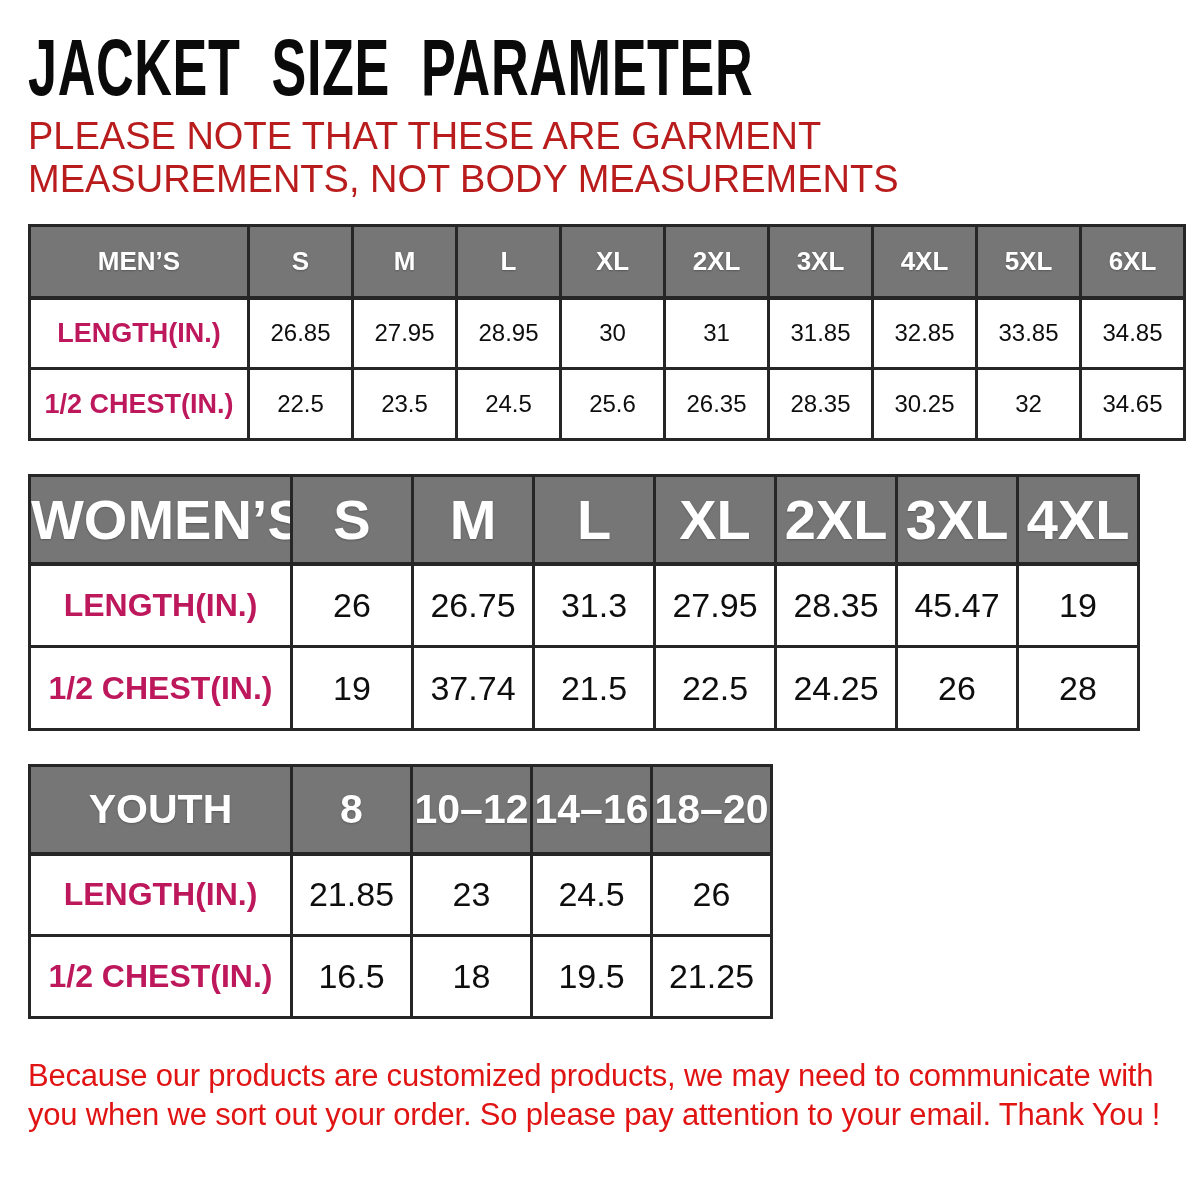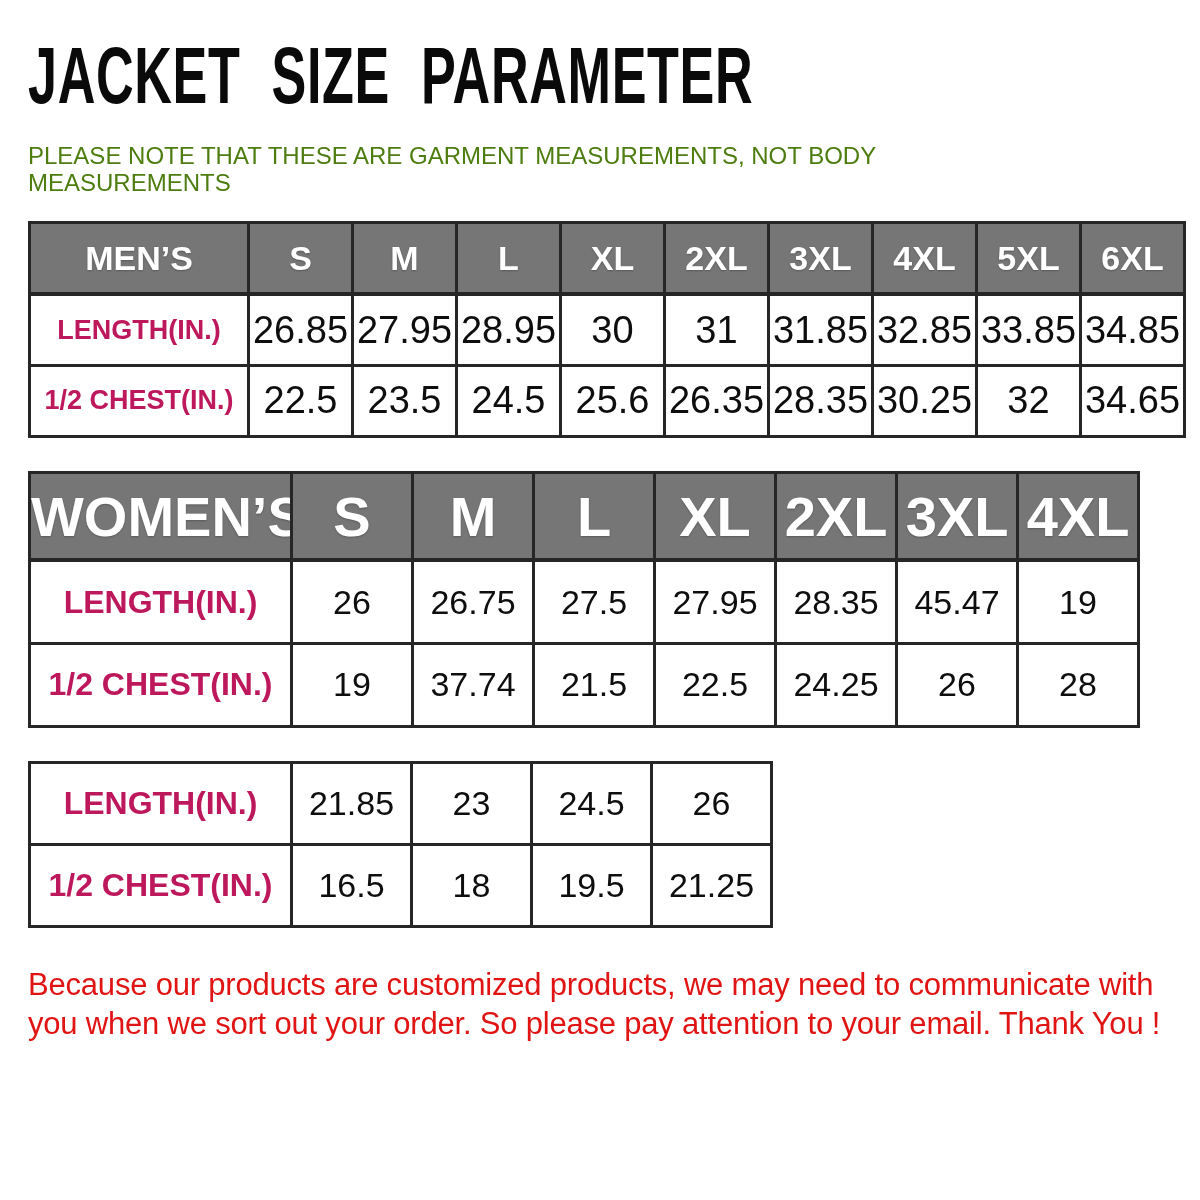--- a/index.html
+++ b/index.html
@@ -5,44 +5,44 @@
   * { margin: 0; padding: 0; box-sizing: border-box; }
   html, body { background: #ffffff; }
   body {
     width: 1200px;
     height: 1200px;
     font-family: "Liberation Sans", sans-serif;
     color: #111;
     overflow: hidden;
     position: relative;
   }
-  .page { padding: 34px 0 0 28px; }
+  .page { padding: 26px 0 0 28px; }
 
   
   .title {
     font-size: 79px;
     font-weight: 700;
     color: #0a0a0a;
     letter-spacing: 1px;
     word-spacing: 24px;
     transform: scaleX(0.66);
     transform-origin: left top;
     white-space: nowrap;
     line-height: 1.0;
     margin-top: 2px;
   }
 
   
   .note {
-    margin-top: 28px;
+    margin-top: 8px;
     max-width: 945px;
-    font-size: 24px;
+    font-size: 38px;
     line-height: 1.12;
     font-weight: 400;
-    color: #4d7c0f;
+    color: #b91c1c;
     letter-spacing: 0px;
   }
 
   
   table.size-table {
     border-collapse: collapse;
     table-layout: fixed;
     background: #fff;
   }
   table.size-table th, table.size-table td {
@@ -62,23 +62,23 @@
   }
   td.row-label { font-weight: 700; color: #be185d; }
   td.val { font-weight: 400; color: #0e0e0e; }
 
   
   .tbl-men { width: 1155px; margin-top: 24px; }
   .tbl-men col.c0 { width: 219px; }
   .tbl-men col.c  { width: 104px; }
   .tbl-men tr.hdr-row  { height: 72px; }
   .tbl-men tr.data-row { height: 71px; }
-  .tbl-men tr.hdr-row th { font-size: 34px; }
+  .tbl-men tr.hdr-row th { font-size: 26px; }
   .tbl-men td.row-label { font-size: 27px; }
-  .tbl-men td.val { font-size: 38px; }
+  .tbl-men td.val { font-size: 24px; }
 
   
   .tbl-women { width: 1108px; margin-top: 33px; }
   .tbl-women col.c0 { width: 262px; }
   .tbl-women col.c  { width: 121px; }
   .tbl-women tr.hdr-row  { height: 88px; }
   .tbl-women tr.data-row { height: 83px; }
   .tbl-women tr.hdr-row th { font-size: 56px; }
   .tbl-women td.row-label { font-size: 32px; }
   .tbl-women td.val { font-size: 34px; }
@@ -192,21 +192,21 @@
         <th>L</th>
         <th>XL</th>
         <th>2XL</th>
         <th>3XL</th>
         <th>4XL</th>
       </tr>
       <tr class="data-row">
         <td class="row-label">LENGTH(IN.)</td>
         <td class="val">26</td>
         <td class="val">26.75</td>
-        <td class="val">27.5</td>
+        <td class="val">31.3</td>
         <td class="val">27.95</td>
         <td class="val">28.35</td>
         <td class="val">45.47</td>
         <td class="val">19</td>
       </tr>
       <tr class="data-row">
         <td class="row-label">1/2 CHEST(IN.)</td>
         <td class="val">19</td>
         <td class="val">37.74</td>
         <td class="val">21.5</td>
@@ -220,20 +220,27 @@
 
   <table class="size-table tbl-youth">
     <colgroup>
       <col class="c0">
         <col class="c">
         <col class="c">
         <col class="c">
         <col class="c">
     </colgroup>
     <tbody>
+      <tr class="hdr-row">
+        <th>YOUTH</th>
+        <th>8</th>
+        <th>10–12</th>
+        <th>14–16</th>
+        <th>18–20</th>
+      </tr>
       <tr class="data-row">
         <td class="row-label">LENGTH(IN.)</td>
         <td class="val">21.85</td>
         <td class="val">23</td>
         <td class="val">24.5</td>
         <td class="val">26</td>
       </tr>
       <tr class="data-row">
         <td class="row-label">1/2 CHEST(IN.)</td>
         <td class="val">16.5</td>

